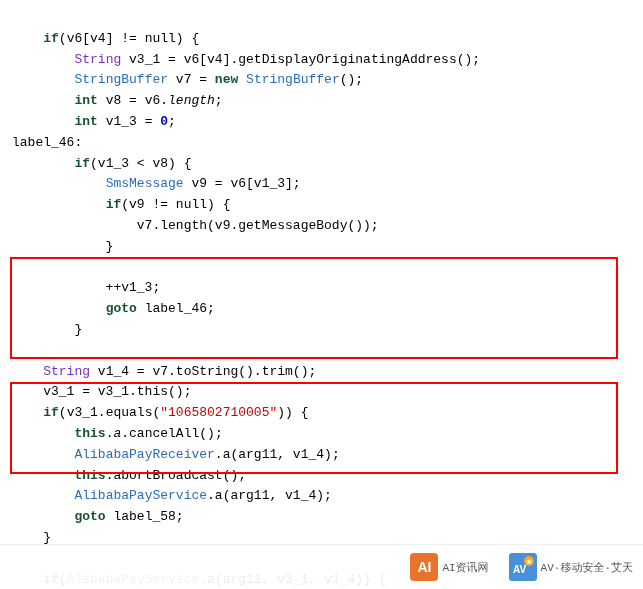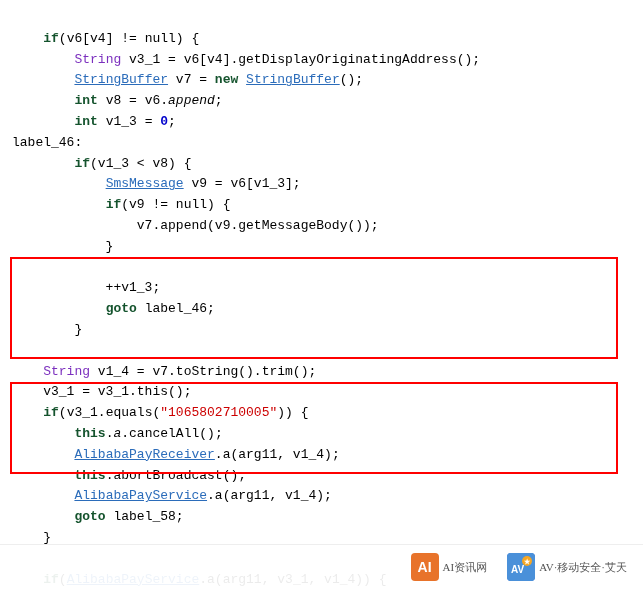--- a/index.html
+++ b/index.html
@@ -13,21 +13,21 @@
       position: relative;
     }
     .code-area {
       padding: 8px 12px;
       line-height: 1.6;
       white-space: pre;
       color: #000;
     }
     .kw { color: #14532d; font-weight: bold; }       
     .type { color: #7b2fbe; font-weight: normal; }
-    .classname { color: #2b6cba; text-decoration: underline; }                   
+    .classname { color: #2b6cba; }                   
     .string { color: #cc0000; }                      
     .num { color: #0000cc; font-weight: bold; }      
     .label { color: #000; margin-top: 9px; }
     .italic { font-style: italic; }
     
     .highlight-box {
       position: absolute;
       border: 2px solid red;
       background: transparent;
       pointer-events: none;
@@ -39,53 +39,53 @@
       border-radius: 4px;
       display: flex;
       align-items: center;
       justify-content: center;
       font-size: 14px;
       color: white;
       font-weight: bold;
       font-family: sans-serif;
     }
     .wm-text {
-      font-family: Liberation Serif, serif;
+      font-family: Liberation Mono, monospace;
       font-size: 11px;
       color: #555;
     }
     .bottom-bar {
       position: absolute;
       bottom: 0;
       left: 0;
       right: 0;
       height: 45px;
       background: rgba(255,255,255,0.92);
       border-top: 1px solid #eee;
       display: flex;
       align-items: center;
       justify-content: flex-end;
-      padding-right: 16px;
+      padding-right: 10px;
       gap: 8px;
     }
   </style>
 </head>
 <body>
 
 <div class="code-area">
 <span>    <span class="kw">if</span>(v6[v4] != null) {</span>
 <span>        <span class="type">String</span> v3_1 = v6[v4].getDisplayOriginatingAddress();</span>
 <span>        <span class="classname">StringBuffer</span> v7 = <span class="kw">new</span> <span class="classname">StringBuffer</span>();</span>
-<span>        <span class="kw">int</span> v8 = v6.<span class="italic">append</span>;</span>
+<span>        <span class="kw">int</span> v8 = v6.<span class="italic">length</span>;</span>
 <span>        <span class="kw">int</span> v1_3 = <span class="num">0</span>;</span>
 <span><span class="label">label_46:</span></span>
 <span>        <span class="kw">if</span>(v1_3 &lt; v8) {</span>
 <span>            <span class="classname">SmsMessage</span> v9 = v6[v1_3];</span>
 <span>            <span class="kw">if</span>(v9 != null) {</span>
-<span>                v7.append(v9.getMessageBody());</span>
+<span>                v7.length(v9.getMessageBody());</span>
 <span>            }</span>
 <span></span>
 <span>            ++v1_3;</span>
 <span>            <span class="kw">goto</span> label_46;</span>
 <span>        }</span>
 <span></span>
 <span>    <span class="type">String</span> v1_4 = v7.toString().trim();</span>
 <span>    v3_1 = v3_1.this();</span>
 <span>    <span class="kw">if</span>(v3_1.equals(<span class="string">"1065802710005"</span>)) {</span>
 <span>        <span class="kw">this</span>.<span class="italic">a</span>.cancelAll();</span>

